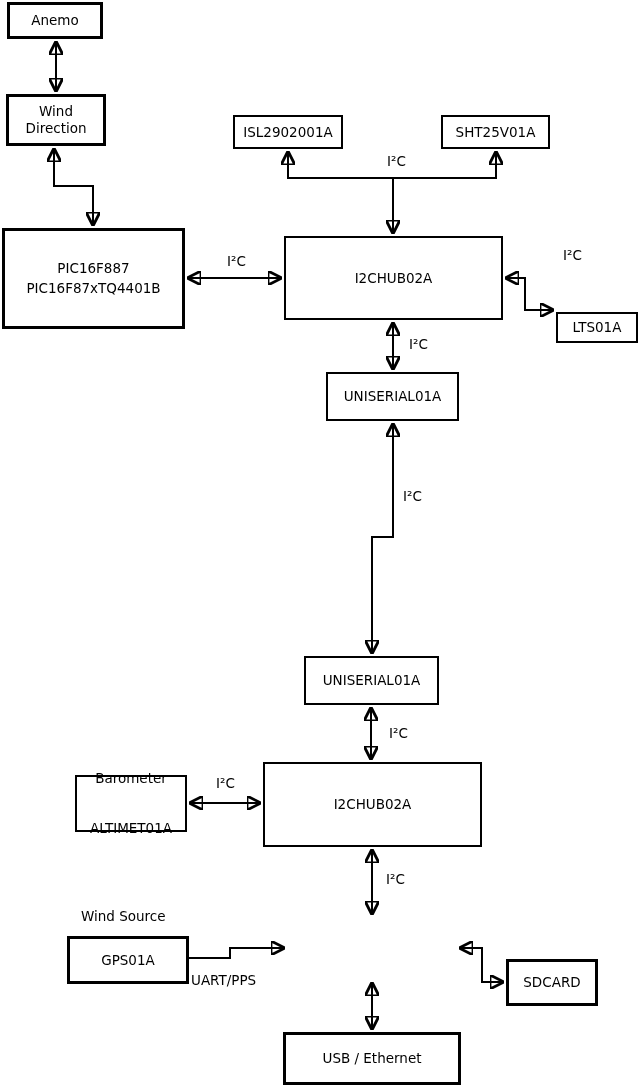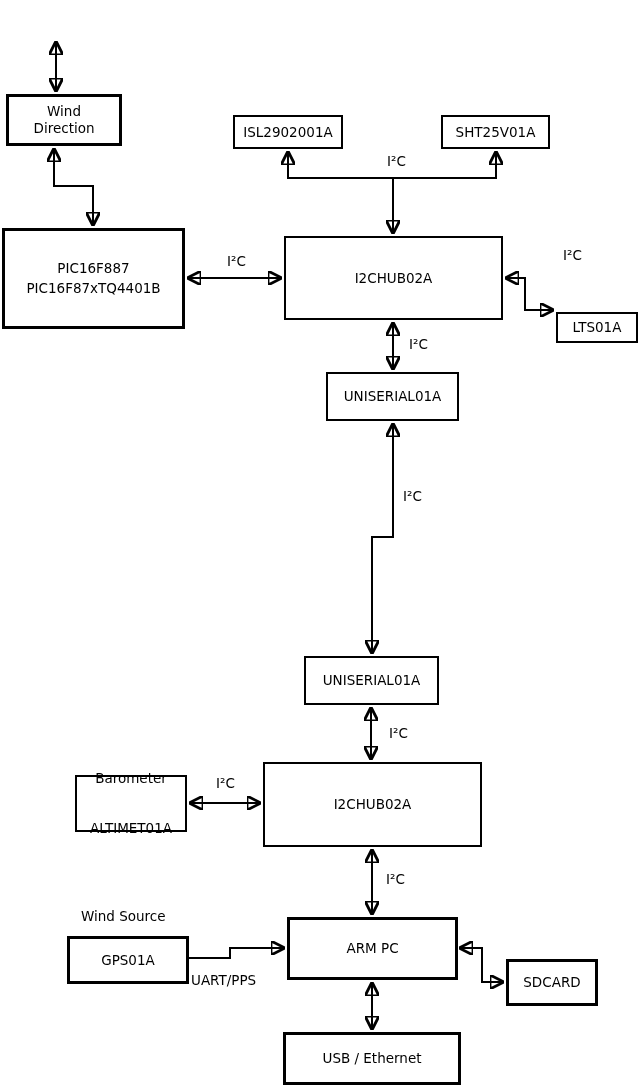--- a/index.html
+++ b/index.html
@@ -65,22 +65,25 @@
     <path d="M393,322 L393,370" marker-start="url(#arrow)" marker-end="url(#arrow)"></path>
     <path d="M393,423 L393,537 L372,537 L372,654" marker-start="url(#arrow)" marker-end="url(#arrow)"></path>
     <path d="M371,707 L371,760" marker-start="url(#arrow)" marker-end="url(#arrow)"></path>
     <path d="M189,803 L261,803" marker-start="url(#arrow)" marker-end="url(#arrow)"></path>
     <path d="M372,849 L372,915" marker-start="url(#arrow)" marker-end="url(#arrow)"></path>
     <path d="M174,958 L230,958 L230,948 L285,948" marker-end="url(#arrow)"></path>
     <path d="M459,948 L482,948 L482,982 L504,982" marker-start="url(#arrow)" marker-end="url(#arrow)"></path>
     <path d="M372,982 L372,1030" marker-start="url(#arrow)" marker-end="url(#arrow)"></path>
   </svg>
 
+  <div class="node thick" style="left:7px;top:2px;width:96px;height:37px">
+    <span>Anemo</span>
+  </div>
 
-  <div class="node thick" style="left:6px;top:94px;width:116px;height:52px">
+  <div class="node thick" style="left:6px;top:94px;width:100px;height:52px">
     <span>Wind</span>
     <span>Direction</span>
   </div>
 
   <div class="node thick pic" style="left:2px;top:228px;width:183px;height:101px">
     <span>PIC16F887</span>
     <span>PIC16F87xTQ4401B</span>
   </div>
 
   <div class="node" style="left:233px;top:115px;width:110px;height:34px">
@@ -113,23 +116,20 @@
 
   <div class="node baro" style="left:75px;top:775px;width:112px;height:57px">
     <span>Barometer</span>
     <span>ALTIMET01A</span>
   </div>
 
   <div class="node thick" style="left:67px;top:936px;width:122px;height:48px">
     <span>GPS01A</span>
   </div>
 
-  <div class="node thick" style="left:287px;top:917px;width:171px;height:63px">
-    <span>ARM PC</span>
-  </div>
 
   <div class="node thick" style="left:506px;top:959px;width:92px;height:47px">
     <span>SDCARD</span>
   </div>
 
   <div class="node thick" style="left:283px;top:1032px;width:178px;height:53px">
     <span>USB / Ethernet</span>
   </div>
 
   <span class="elabel" style="left:387px;top:154px">I²C</span>

